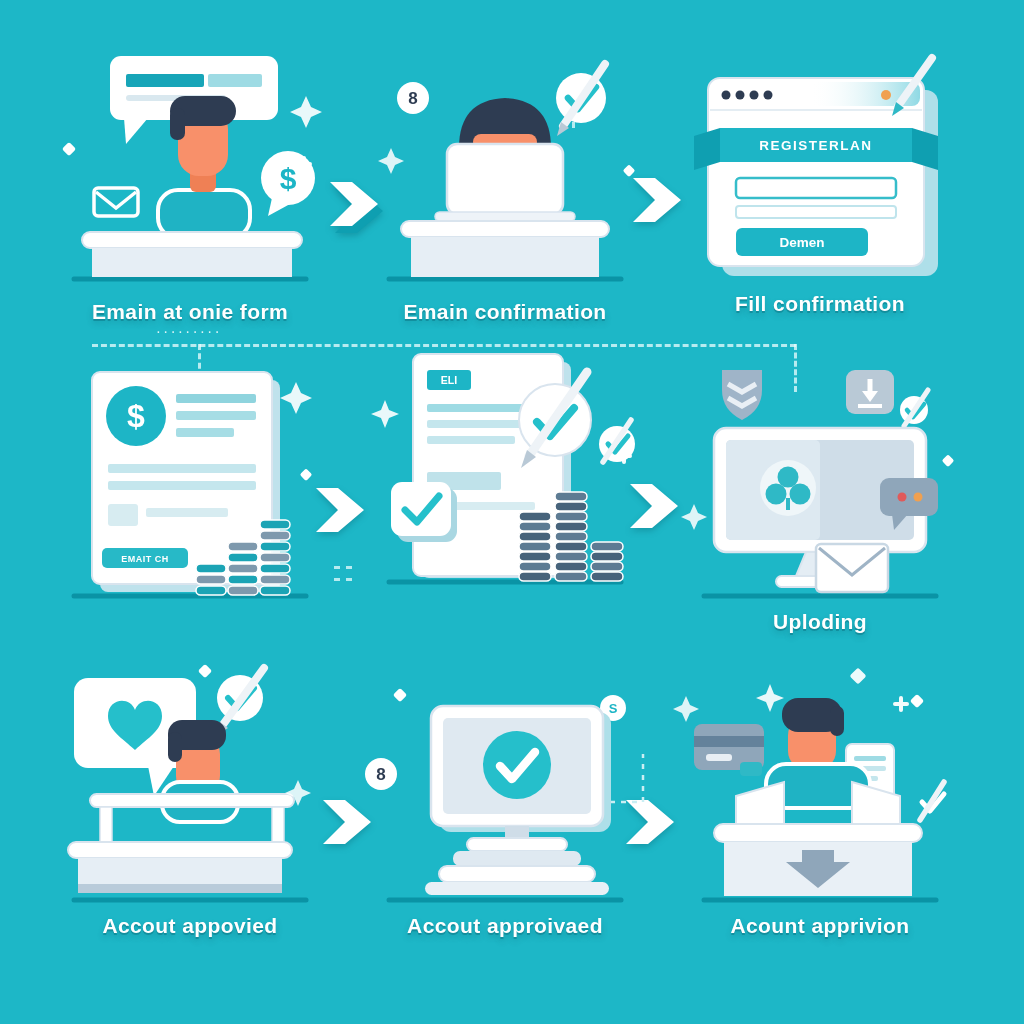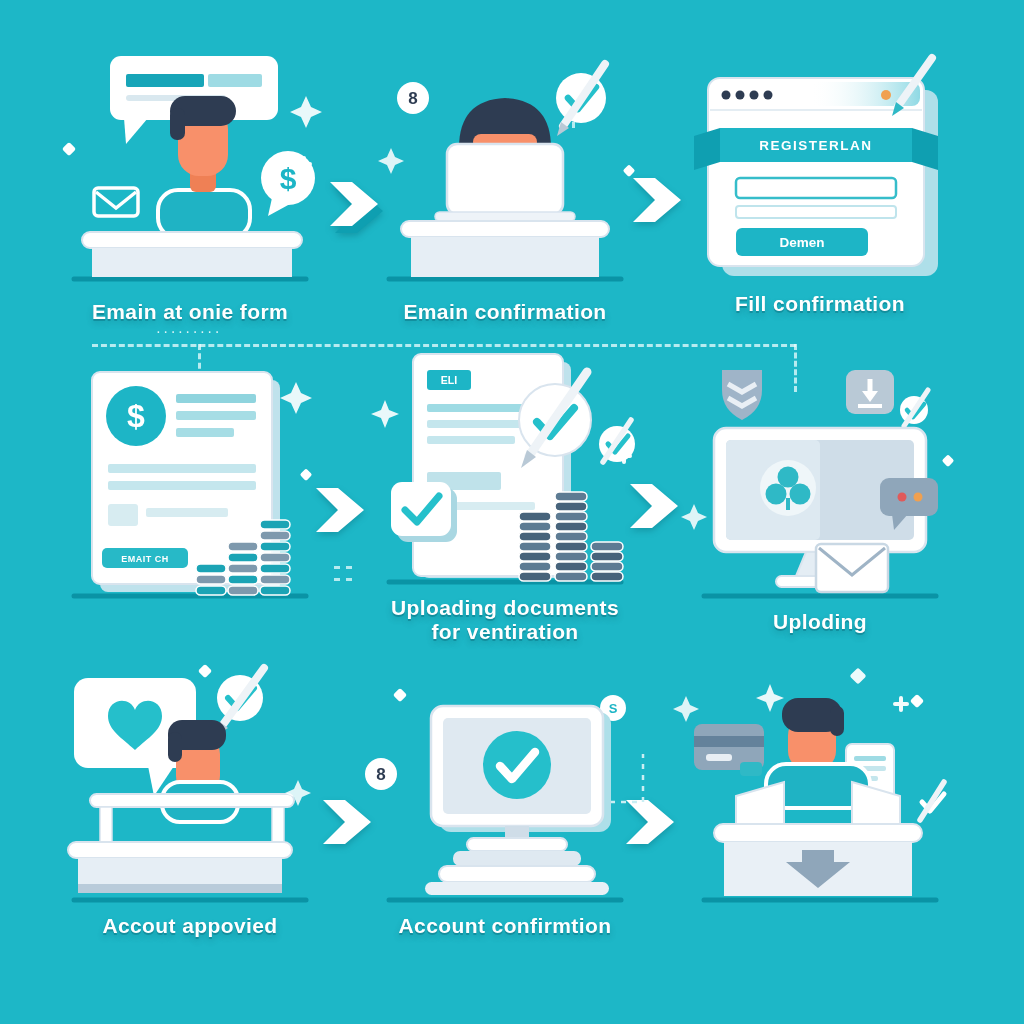--- a/index.html
+++ b/index.html
@@ -253,22 +253,20 @@
         <line x1="232" y1="28" x2="174" y2="112" stroke="#eef3f7" stroke-width="9" stroke-linecap="round"></line>
         <polygon points="172,106 181,113 166,124" fill="#b9c9d6"></polygon>
       </g>
       <g>
         <circle cx="262" cy="100" r="18" fill="#ffffff"></circle>
         <path d="M253 100 l7 8 13 -16" stroke="#25c0cb" stroke-width="5" fill="none" stroke-linecap="round" stroke-linejoin="round"></path>
         <line x1="276" y1="76" x2="248" y2="118" stroke="#eef3f7" stroke-width="5.5" stroke-linecap="round"></line>
       </g>
       <path d="M30 56 l4 10 10 4 -10 4 -4 10 -4 -10 -10 -4 10 -4 z" fill="#ffffff" opacity=".9"></path>
     </svg>
-    <div class="caption">Uploading documents
-for ventiration</div>
   </div>
 
   <div class="panel" style="left:30px;top:662px">
     <svg width="300" height="250" viewBox="0 0 300 250">
       <line x1="34" y1="238" x2="266" y2="238" stroke="#0a93a5" stroke-width="5" stroke-linecap="round"></line>
       <g>
         <rect x="34" y="16" width="122" height="90" rx="14" fill="#ffffff"></rect>
         <polygon points="108,104 134,104 114,134" fill="#ffffff"></polygon>
         <path d="M95 48 C90 34,68 36,68 54 C68 68,82 76,95 88 C108 76,122 68,122 54 C122 36,100 34,95 48 Z" fill="#25bfcb"></path>
       </g>
@@ -366,21 +364,21 @@
         <rect x="88" y="56" width="148" height="96" rx="5" fill="#dfe9f1"></rect>
         <circle cx="162" cy="103" r="34" fill="#25bfcb"></circle>
         <path d="M145 104 l12 13 23 -27" stroke="#ffffff" stroke-width="8.5" fill="none" stroke-linecap="round" stroke-linejoin="round"></path>
         <rect x="150" y="164" width="24" height="12" fill="#cfdde8"></rect>
         <rect x="112" y="176" width="100" height="13" rx="6.5" fill="#ffffff" stroke="#d9e4ee" stroke-width="2"></rect>
         <rect x="98" y="189" width="128" height="15" rx="7" fill="#dfe9f1"></rect>
         <rect x="84" y="204" width="156" height="16" rx="8" fill="#ffffff" stroke="#d9e4ee" stroke-width="2"></rect>
         <rect x="70" y="220" width="184" height="13" rx="6.5" fill="#e8f0f6"></rect>
       </g>
     </svg>
-    <div class="caption">Account confirmtion</div>
+    <div class="caption">Accout approivaed</div>
   </div>
 
   <div class="panel" style="left:660px;top:662px">
     <svg width="300" height="250" viewBox="0 0 300 250">
       <line x1="34" y1="238" x2="266" y2="238" stroke="#0a93a5" stroke-width="5" stroke-linecap="round"></line>
       <g>
         <rect x="24" y="62" width="70" height="46" rx="8" fill="#8fa6ba"></rect>
         <rect x="24" y="74" width="70" height="11" fill="#64829b"></rect>
         <rect x="36" y="92" width="26" height="7" rx="3" fill="#e8eef4"></rect>
         <rect x="70" y="100" width="22" height="14" rx="4" fill="#2fb9c6"></rect>
@@ -405,15 +403,16 @@
         <polygon points="132,188 164,188 164,200 180,200 148,226 116,200 132,200" fill="#8fa6ba"></polygon>
       </g>
       <g>
         <path d="M252 140 l8 9 14 -17" stroke="#ffffff" stroke-width="5" fill="none" stroke-linecap="round" stroke-linejoin="round"></path>
         <line x1="274" y1="120" x2="250" y2="158" stroke="#eef3f7" stroke-width="5.5" stroke-linecap="round"></line>
       </g>
       <path d="M100 22 l4 10 10 4 -10 4 -4 10 -4 -10 -10 -4 10 -4 z" fill="#ffffff" opacity=".9"></path>
       <rect x="242" y="34" width="10" height="10" rx="2" transform="rotate(45 247 39)" fill="#ffffff"></rect>
       <path d="M16 34 l4 9 9 4 -9 4 -4 9 -4 -9 -9 -4 9 -4 z" fill="#ffffff" opacity=".85"></path>
     </svg>
+    <div class="caption">Acount apprivion</div>
   </div>
 
 </div>
 
 </body></html>

